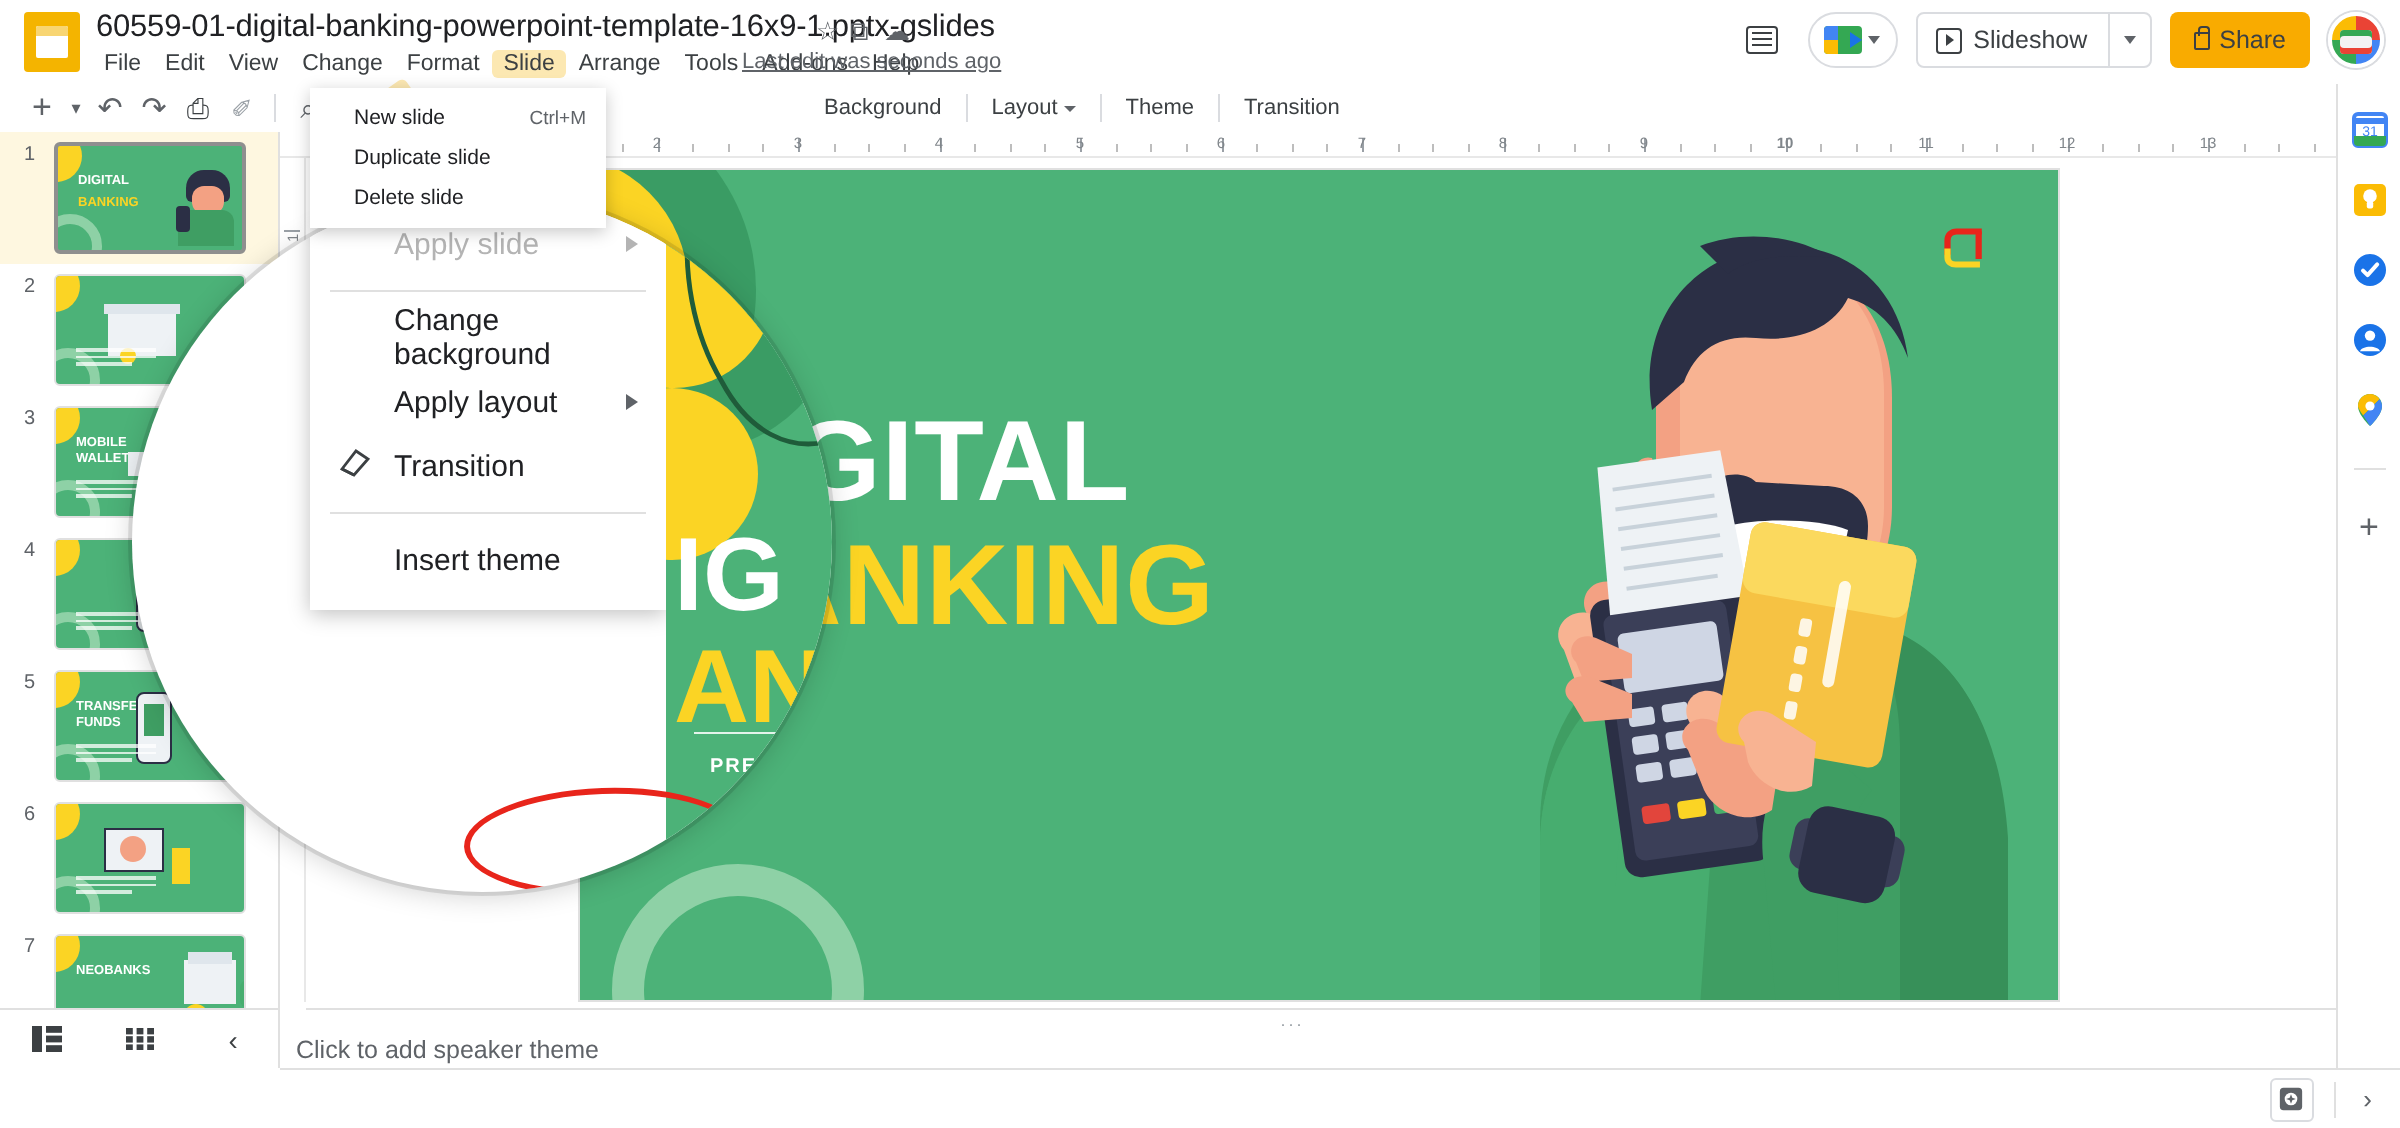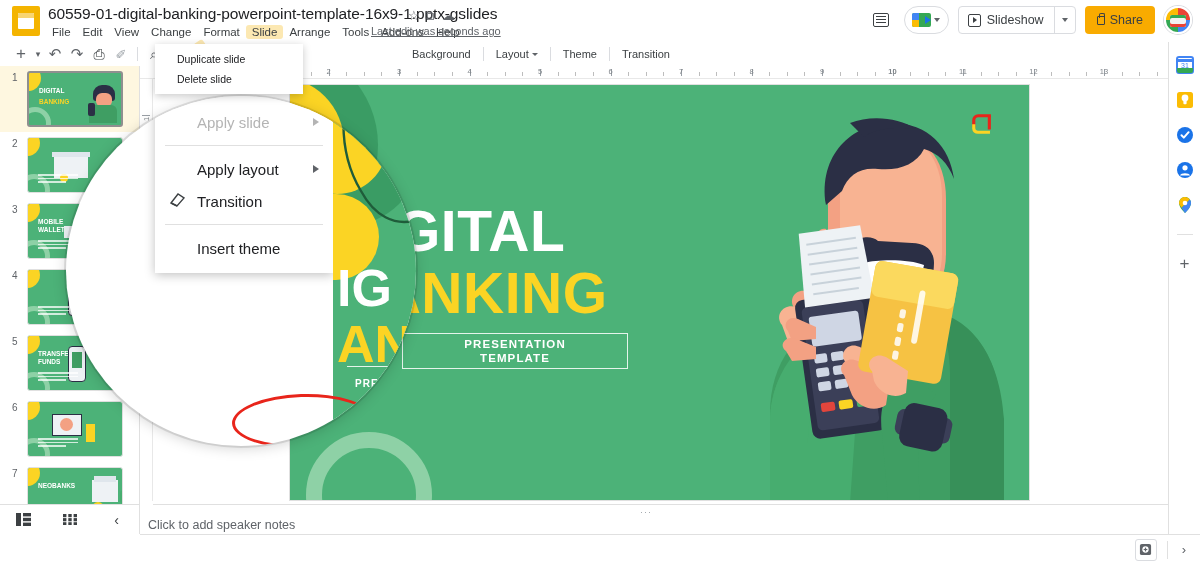--- a/index.html
+++ b/index.html
@@ -551,24 +551,20 @@
       <div class="deco-circle-yellow" style="left:-46px; top:126px; width:108px; height:108px;"></div>
       <div class="deco-circle-dark" style="left:-96px; top:96px; width:168px; height:168px; z-index:-1"></div>
       <svg style="position:absolute;left:-110px;top:-50px;width:220px;height:300px;overflow:visible">
         <path d="M95 0 C 60 60, 30 120, 75 200 C 100 244, 140 258, 175 250" stroke="#1f5c3a" stroke-width="2" fill="none"></path>
       </svg>
 
       <div class="deco-ring" style="left:16px; bottom:-58px; width:126px; height:126px;"></div>
 
       <div class="sl-title">DIGITAL</div>
       <div class="sl-title2">BANKING</div>
-      <div class="sl-box">
-        <span>PRESENTATION</span>
-        <span>TEMPLATE</span>
-      </div>
       <div class="sl-pagenum">1</div>
 
       <svg class="sl-logo" viewBox="0 0 24 24">
         <path d="M20 3 H8 C5 3 3 5 3 8 V14" stroke="#E8251B" stroke-width="3.4" fill="none" stroke-linecap="square"></path>
         <path d="M3 14 V17 C3 19.5 5 21 7.5 21 H19" stroke="#FBD424" stroke-width="3.4" fill="none" stroke-linecap="square"></path>
         <path d="M20 3 V18" stroke="#E8251B" stroke-width="3.4" fill="none"></path>
       </svg>
 
       <svg class="illus" viewBox="0 0 400 390">
 
@@ -649,21 +645,21 @@
           <rect x="272" y="300" width="56" height="26" rx="7" fill="#3b3f58"></rect>
           <rect x="278" y="292" width="44" height="44" rx="10" fill="#2b2f45"></rect>
         </g>
       </svg>
     </div>
   </div>
 
   <div class="notes-div"></div>
   <div class="dots-handle">···</div>
   <div class="notes">
-    <div class="notes-text">Click to add speaker notes</div>
+    <div class="notes-text">Click to add speaker theme</div>
   </div>
 
   <div class="bottombar">
     <div class="explore-btn">
       <svg width="13" height="13" viewBox="0 0 14 14">
           <rect x="1" y="1" width="12" height="12" rx="2" fill="#5f6368"></rect>
           <circle cx="7" cy="7" r="3.4" fill="#fff"></circle>
           <path d="M7 4.4 L7.7 6.3 L9.6 7 L7.7 7.7 L7 9.6 L6.3 7.7 L4.4 7 L6.3 6.3 Z" fill="#5f6368"></path>
         </svg>
     </div>
@@ -707,38 +703,45 @@
           <path d="M13.8 3.6 C14.5 4.6 15 5.7 15 7 C15 11.5 9 17 9 17 L5.6 11.8 Z" fill="#4285f4"></path>
           <circle cx="9" cy="7" r="2.3" fill="#fff"></circle>
         </svg>
     </div>
     <div class="sp-sep"></div>
     <div class="sp-ico" style="display:flex;align-items:center;justify-content:center;color:#5f6368;font-size:17px">+</div>
   </div>
 
   <div class="real-menu">
     <div class="rm-item">
+      <span>New slide</span>
+      <span class="rm-acc">Ctrl+M</span>
+    </div>
+    <div class="rm-item">
       <span>Duplicate slide</span>
     </div>
     <div class="rm-item">
       <span>Delete slide</span>
     </div>
   </div>
 
   <div class="lens">
     <div class="lens-inner">
       <div class="mg-menu">
         <div class="mg-item">
           <span>Delete slide</span>
         </div>
         <div class="mg-item dis">
           <span>Apply slide</span>
           <span class="mg-arrow dis"></span>
         </div>
         <div class="mg-sep"></div>
+        <div class="mg-item">
+          <span>Change background</span>
+        </div>
         <div class="mg-item">
           <span>Apply layout</span>
           <span class="mg-arrow"></span>
         </div>
         <div class="mg-item">
           <span class="mg-tico">
             <svg width="17" height="17" viewBox="0 0 17 17">
                 <path d="M2 12 L9 3 L15 7 L8 15 Z" fill="none" stroke="#3c4043" stroke-width="1.4"></path>
                 <path d="M2 12 L8 15" stroke="#3c4043" stroke-width="1.4"></path>
               </svg>

